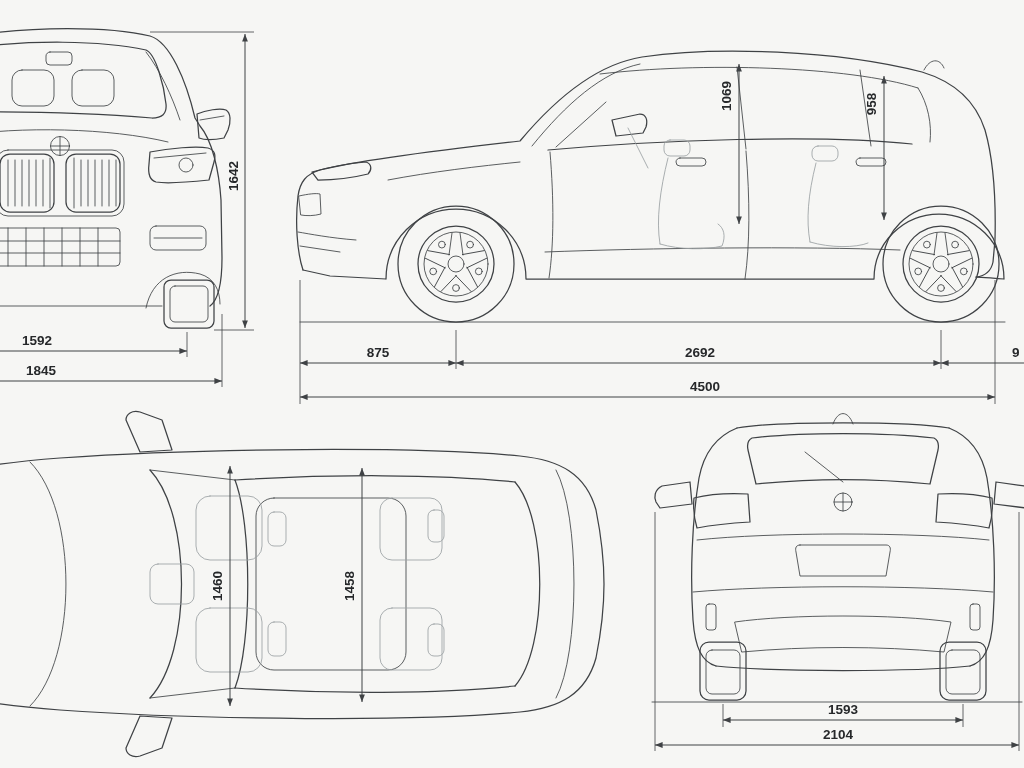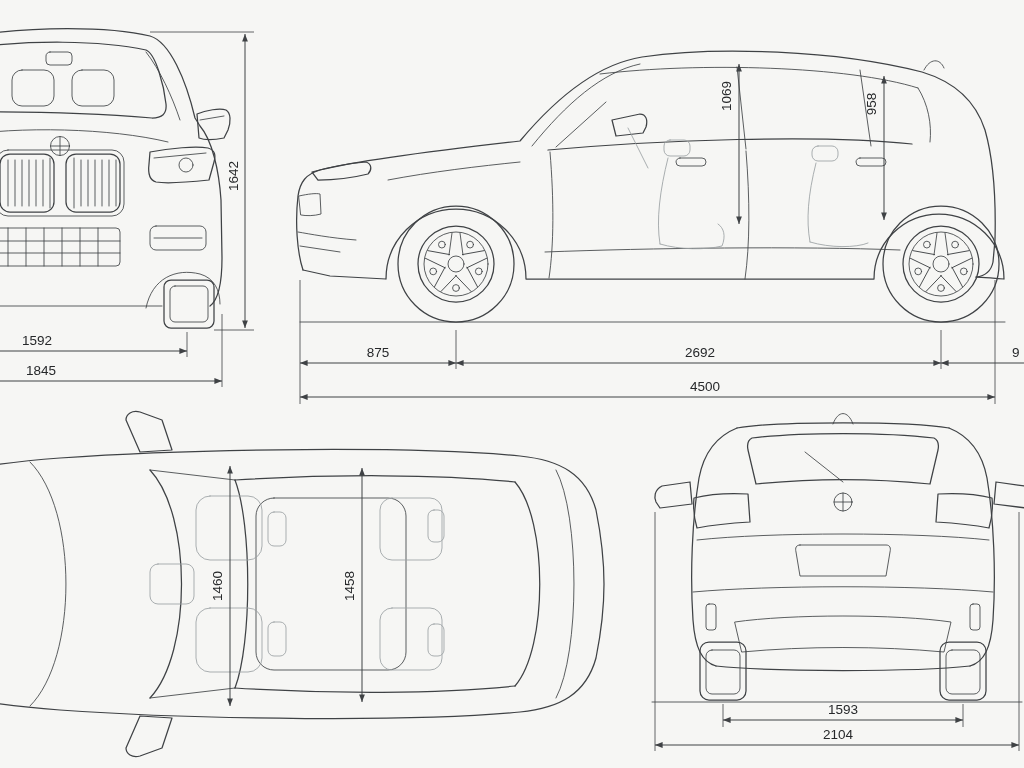--- a/index.html
+++ b/index.html
@@ -1,17 +1,17 @@
 <!DOCTYPE html>
 <html style="--background: #f6f6f4; --line: #3f4245; --text: #26282a;"><head>
 <meta charset="utf-8">
 <style>
   :root { --background:#f6f6f4; --line:#3f4245; --text:#26282a; }
   html,body { margin:0; padding:0; width:1024px; height:768px; background:var(--background); overflow:hidden; }
-  .canvas { width:1024px; height:592px; }
+  .canvas { width:1024px; height:592px;font-weight:bold; }
   svg { display:block; }
   .cl   { fill:none; stroke:var(--line); stroke-width:1.25; stroke-linecap:round; stroke-linejoin:round; }
   .thin { stroke-width:0.85; }
   .lite { fill:none; stroke:#9ba0a3; stroke-width:0.85; stroke-linecap:round; stroke-linejoin:round; }
   .dim  { fill:none; stroke:var(--line); stroke-width:1; }
   .ext  { fill:none; stroke:var(--line); stroke-width:0.8; }
   .dimtxt { font-family:"Liberation Sans", sans-serif; font-size:13.5px; fill:var(--text); }
 </style>
 </head>
 <body>

